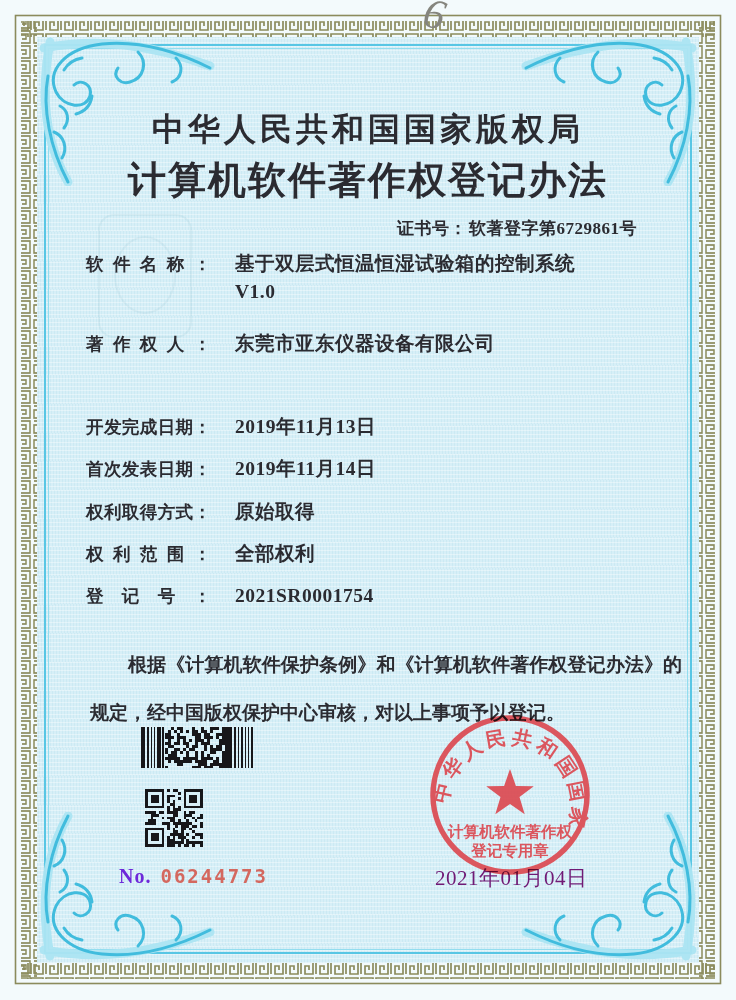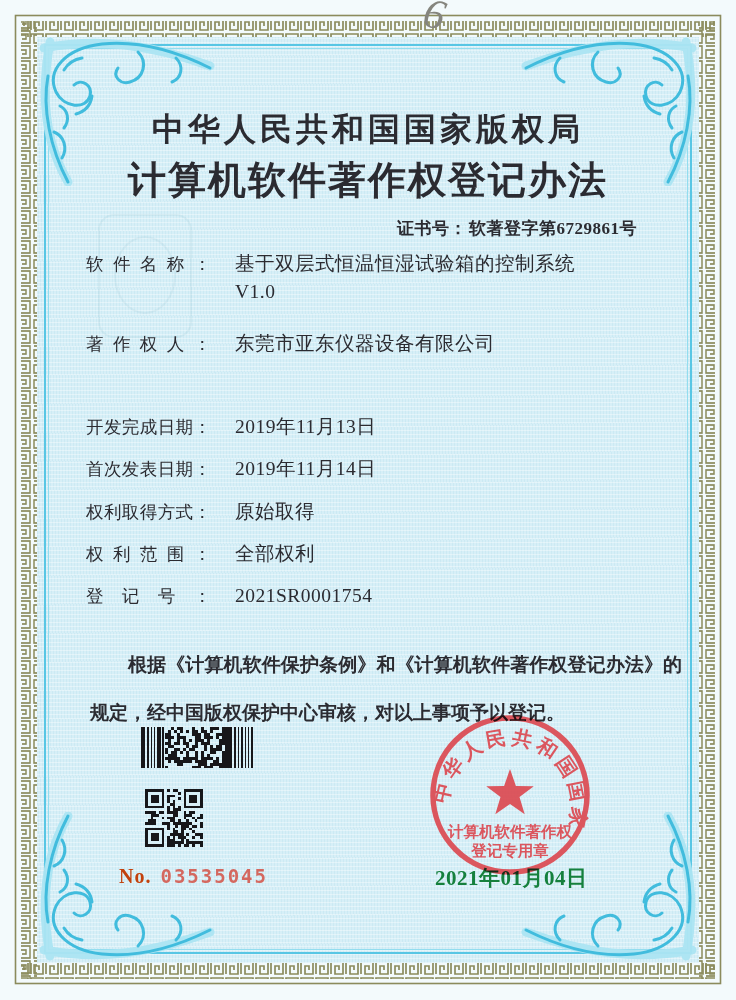--- a/index.html
+++ b/index.html
@@ -45,43 +45,43 @@
     font-size:32px;font-weight:700;letter-spacing:4px;line-height:1.1;
   }
   .main-title{
     position:absolute;top:160px;left:0;width:100%;text-align:center;
     font-size:38px;font-weight:700;letter-spacing:2px;line-height:1.1;
   }
   .certno{
     position:absolute;top:217px;right:99px;font-size:17px;font-weight:700;
     display:flex;gap:2px;letter-spacing:.5px;
   }
-  .row{position:absolute;left:86px;display:flex;align-items:baseline;font-weight:400;}
+  .row{position:absolute;left:86px;display:flex;align-items:baseline;font-weight:700;}
   .row .lbl{
     flex:none;width:125px;font-size:17.5px;
     text-align:justify;text-align-last:justify;
   }
   .row .val{margin-left:24px;font-size:19.5px;letter-spacing:.5px;max-width:440px;}
   .row .val span{display:block;line-height:28px;}
   .statement{
     position:absolute;left:78px;top:629px;width:592px;
     font-size:19px;font-weight:700;line-height:2.55;
     text-indent:2em;text-align:justify;margin:12px;
   }
   .barcode{position:absolute;left:141px;top:727px;z-index:4;}
   .qrcode{position:absolute;left:145px;top:789px;z-index:4;}
   .serial{position:absolute;left:119px;top:865px;font-size:20px;z-index:4;display:flex;align-items:baseline;}
-  .serial .no-label{color:#c2410c;font-weight:600;letter-spacing:1px;}
+  .serial .no-label{color:#6d28d9;font-weight:600;letter-spacing:1px;}
   .serial .no-value{
     color:#d4685f;font-family:"DejaVu Sans Mono","Liberation Mono",monospace;
     font-size:19px;letter-spacing:2px;margin-left:9px;font-weight:600;
   }
   .stamp-date{
-    position:absolute;left:435px;top:864px;font-size:21px;font-weight:700;
-    color:#15803d;letter-spacing:.5px;z-index:5;
+    position:absolute;left:435px;top:864px;font-size:21px;font-weight:400;
+    color:#701a75;letter-spacing:.5px;z-index:5;
   }
   .stamp{
     position:absolute;left:424px;top:709px;width:172px;height:172px;
     z-index:6;mix-blend-mode:multiply;opacity:.92;
   }
   .stamp text{font-family:"Liberation Serif","DejaVu Serif",serif;font-weight:700;}
   .hand-mark{
     position:absolute;left:424px;top:-10px;font-size:42px;color:#85857e;
     font-style:italic;transform:rotate(14deg);z-index:9;font-weight:400;
   }
@@ -519,21 +519,21 @@
         <rect x="20" y="12" width="1" height="1" fill="#17171a"></rect>
         <rect x="20" y="13" width="1" height="1" fill="#17171a"></rect>
         <rect x="20" y="16" width="1" height="1" fill="#17171a"></rect>
         <rect x="20" y="17" width="1" height="1" fill="#17171a"></rect>
         <rect x="20" y="19" width="1" height="1" fill="#17171a"></rect>
         <rect x="20" y="20" width="1" height="1" fill="#17171a"></rect>
       </svg>
 
     <div class="serial">
       <span class="no-label">No.</span>
-      <span class="no-value">03535045</span>
+      <span class="no-value">06244773</span>
     </div>
 
     <div class="stamp-date">2021年01月04日</div>
 
     <svg class="stamp" viewBox="0 0 172 172" xmlns="http://www.w3.org/2000/svg" xmlns:xlink="http://www.w3.org/1999/xlink">
       <defs>
         <path id="ring-arc" d="M 26,113 A 62,62 0 1 1 146,113" fill="none"></path>
       </defs>
       <circle cx="86" cy="86" r="77" fill="none" stroke="#dc4850" stroke-width="5.5"></circle>
       <polygon fill="#dc4850" points="86,60 91.9,76.9 109.8,77.3 95.5,88.1 100.7,105.2 86,95 71.3,105.2 76.5,88.1 62.2,77.3 80.1,76.9"></polygon>

